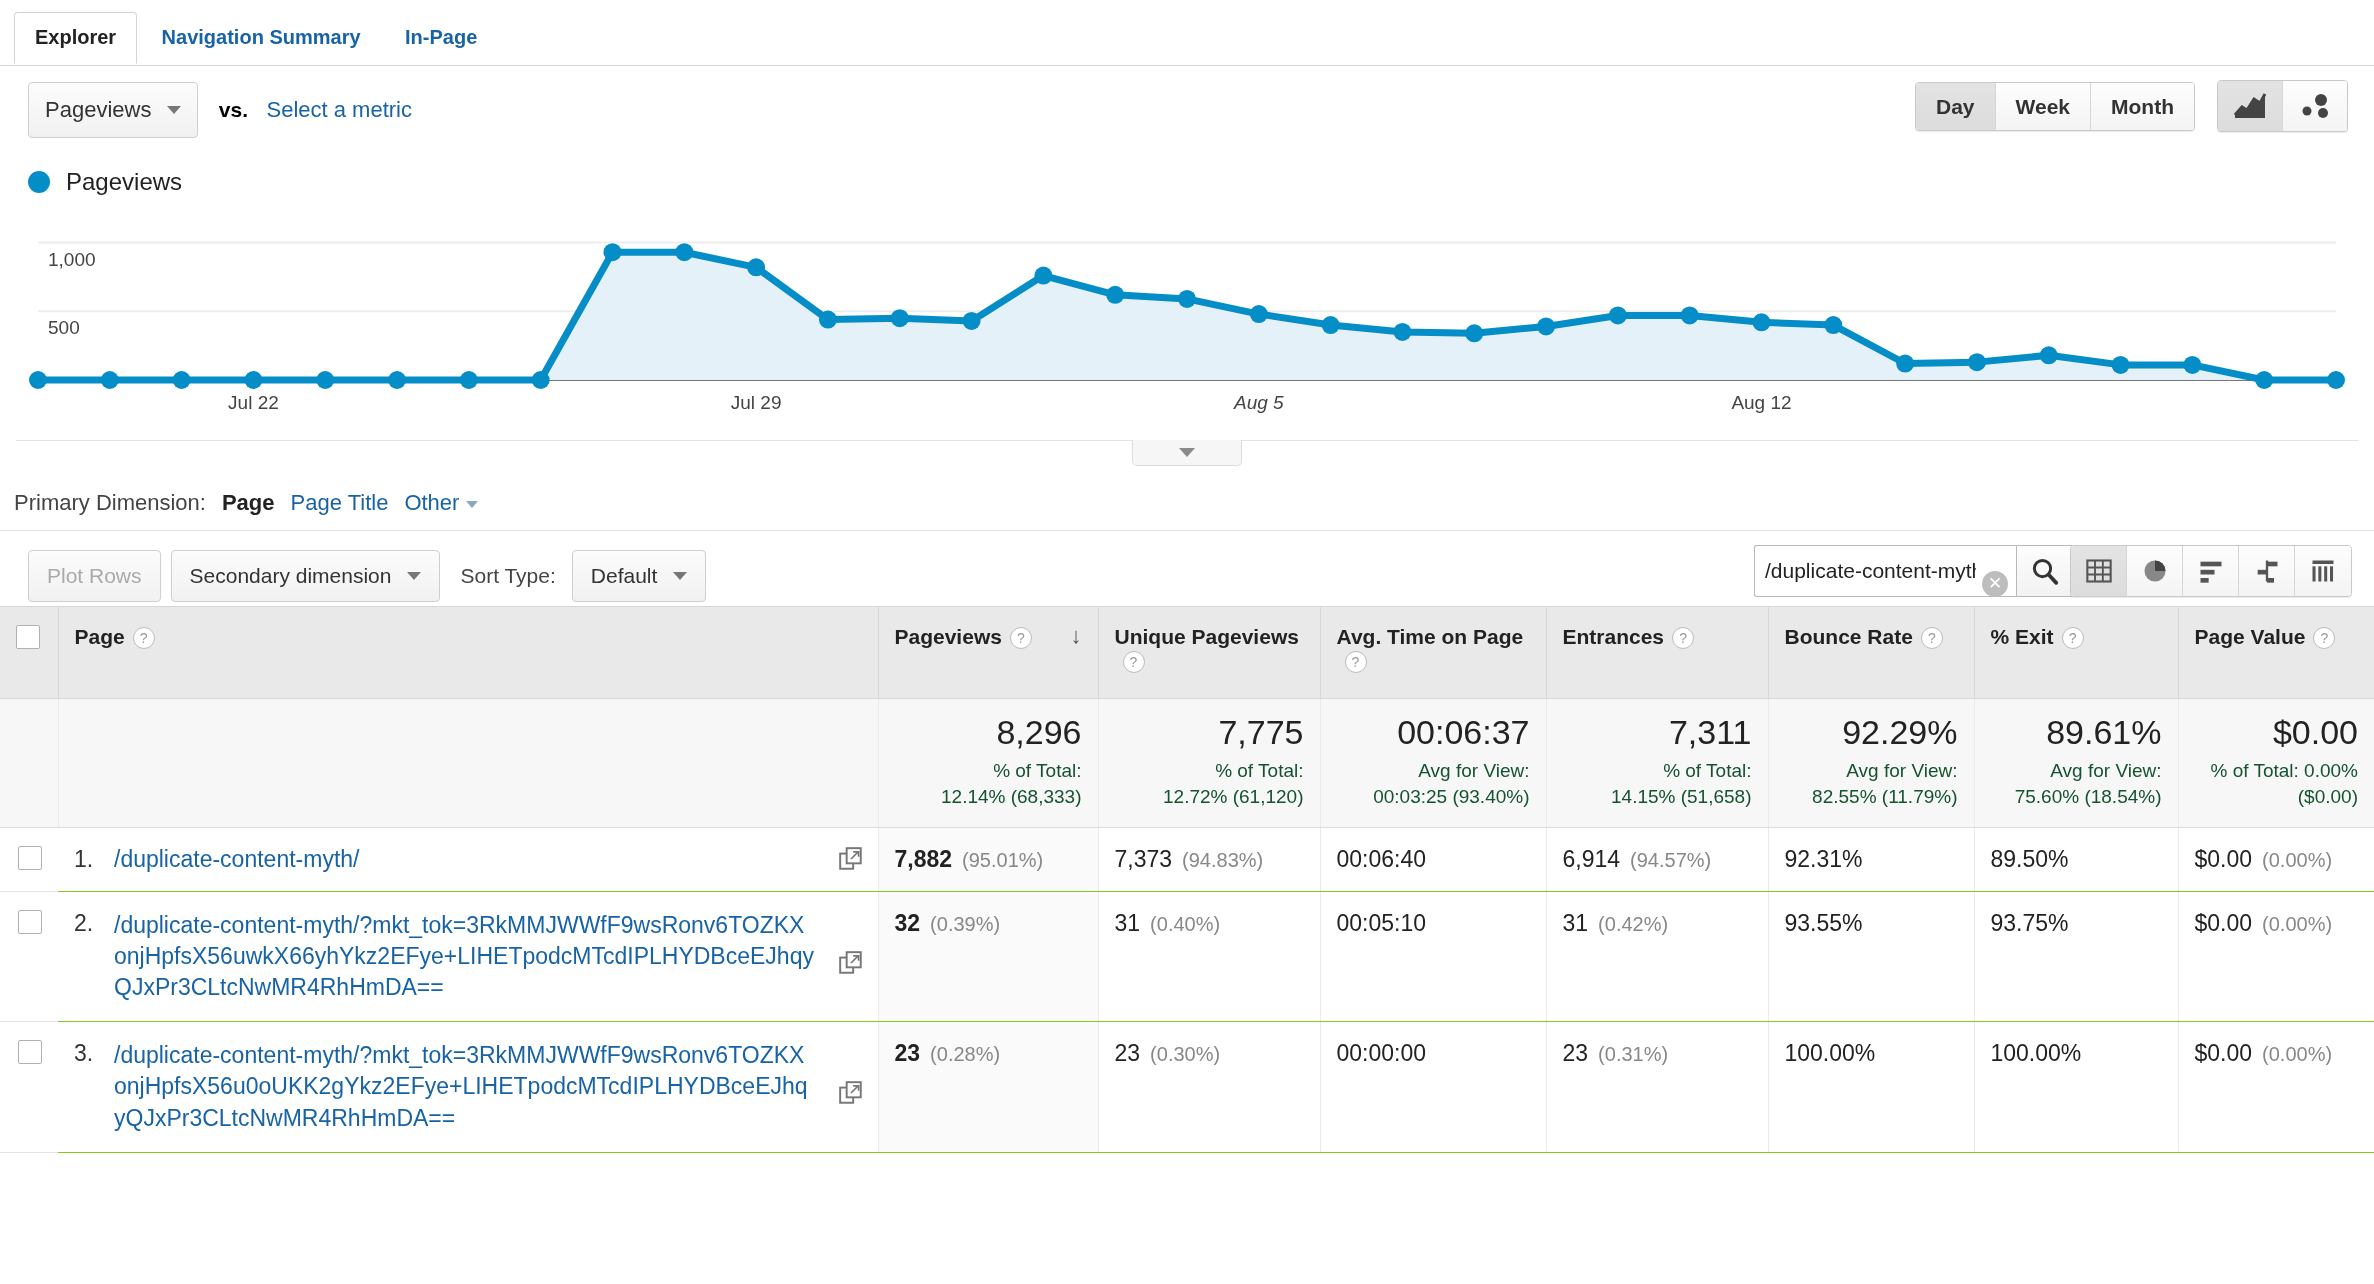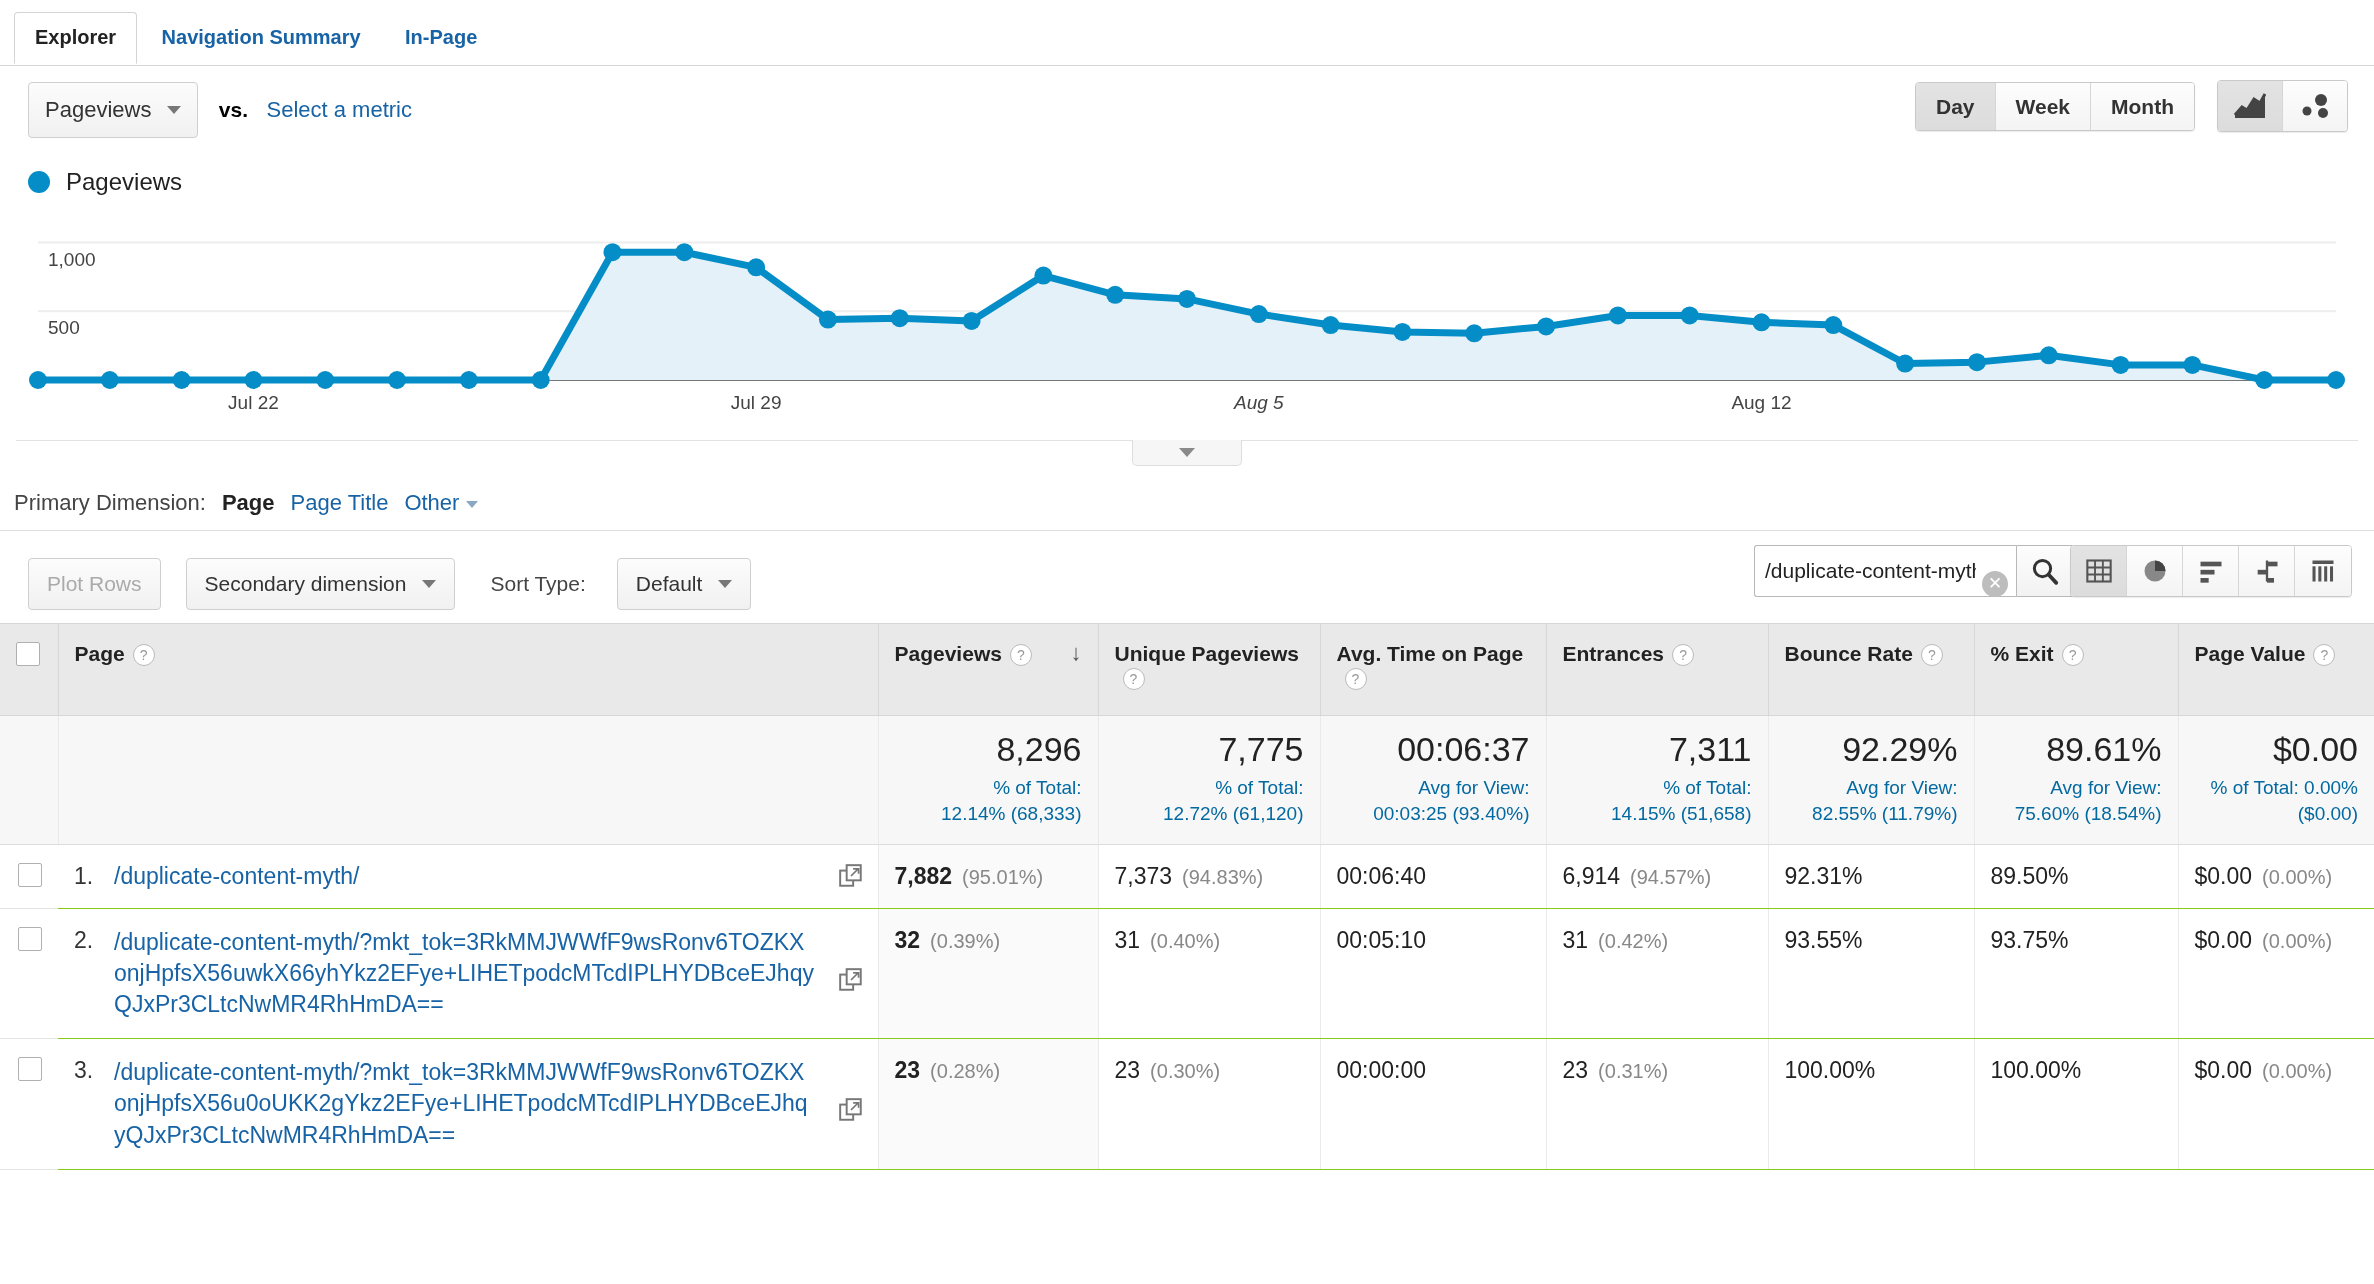--- a/index.html
+++ b/index.html
@@ -168,24 +168,24 @@
     border-left:6px solid transparent;
     border-right:6px solid transparent;
     border-top:7px solid #8aa8c4;
     margin-left: 7px;
     vertical-align: middle;
   }
 
   
   .toolbar {
     position: relative;
-    height: 93px;
+    height: 76px;
     border-top: 1px solid #e0e0e0;
     padding: 14px 0 0 28px;
-    display:flex; align-items:center; gap:15px;
+    display:flex; align-items:center; gap:0;
   }
   .tb-btn {
     display:inline-flex; align-items:center; justify-content:center;
     height: 52px; padding: 0 18px;
     font-size: 21px;
     border: 1px solid #cfcfcf;
     border-radius: 4px;
     background: linear-gradient(#fcfcfc,#f1f1f1);
     color:#333; cursor:pointer;
     white-space: nowrap;
@@ -258,21 +258,21 @@
     font-size: 23px;
     color: #222;
   }
   .td.num { }
   .sumrow .td {
     background: #f7f7f7;
     border-bottom: 1px solid #dcdcdc;
     padding: 14px 16px 18px 16px;
   }
   .sumrow .big { font-size: 34px; color:#222; text-align:right; }
-  .sumrow .sub { font-size: 19px; color:#0369a1; text-align:right; line-height:1.35; margin-top:6px; }
+  .sumrow .sub { font-size: 19px; color:#14532d; text-align:right; line-height:1.35; margin-top:6px; }
   .rowidx { color:#333; font-size:23px; display:inline-block; width:40px; }
   .pagelink { color:#1763a6; font-size:23px; text-decoration:none; cursor:pointer; word-break: break-all; }
   .pagecell { position:relative; padding-right: 54px; }
   .extlink { position:absolute; right:14px; }
   .bold { font-weight: bold; }
   .pct { color:#888; font-size:20px; margin-left:10px; }
   .alt { background:#fafafa; }
   .ckcell { width:58px; padding:18px 0 0 18px; border-bottom:1px solid #e3e3e3; }
 </style>
 </head>

